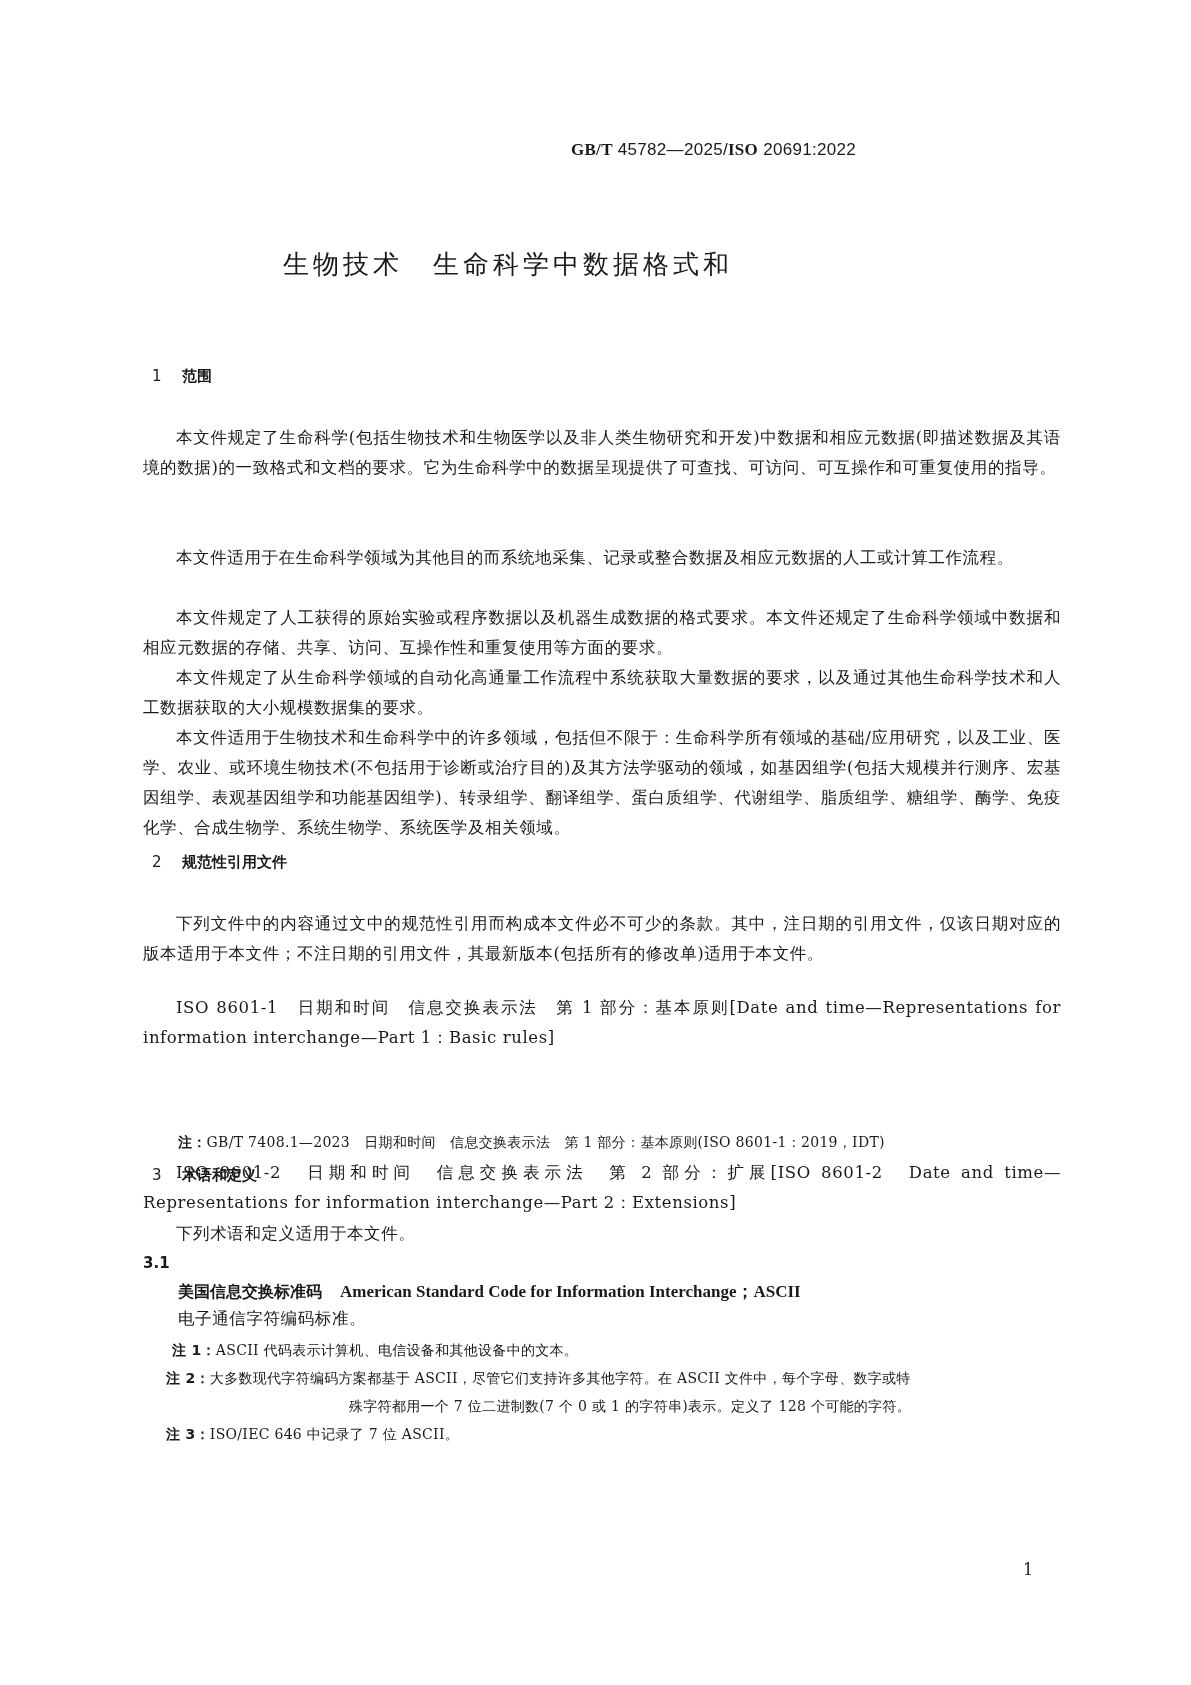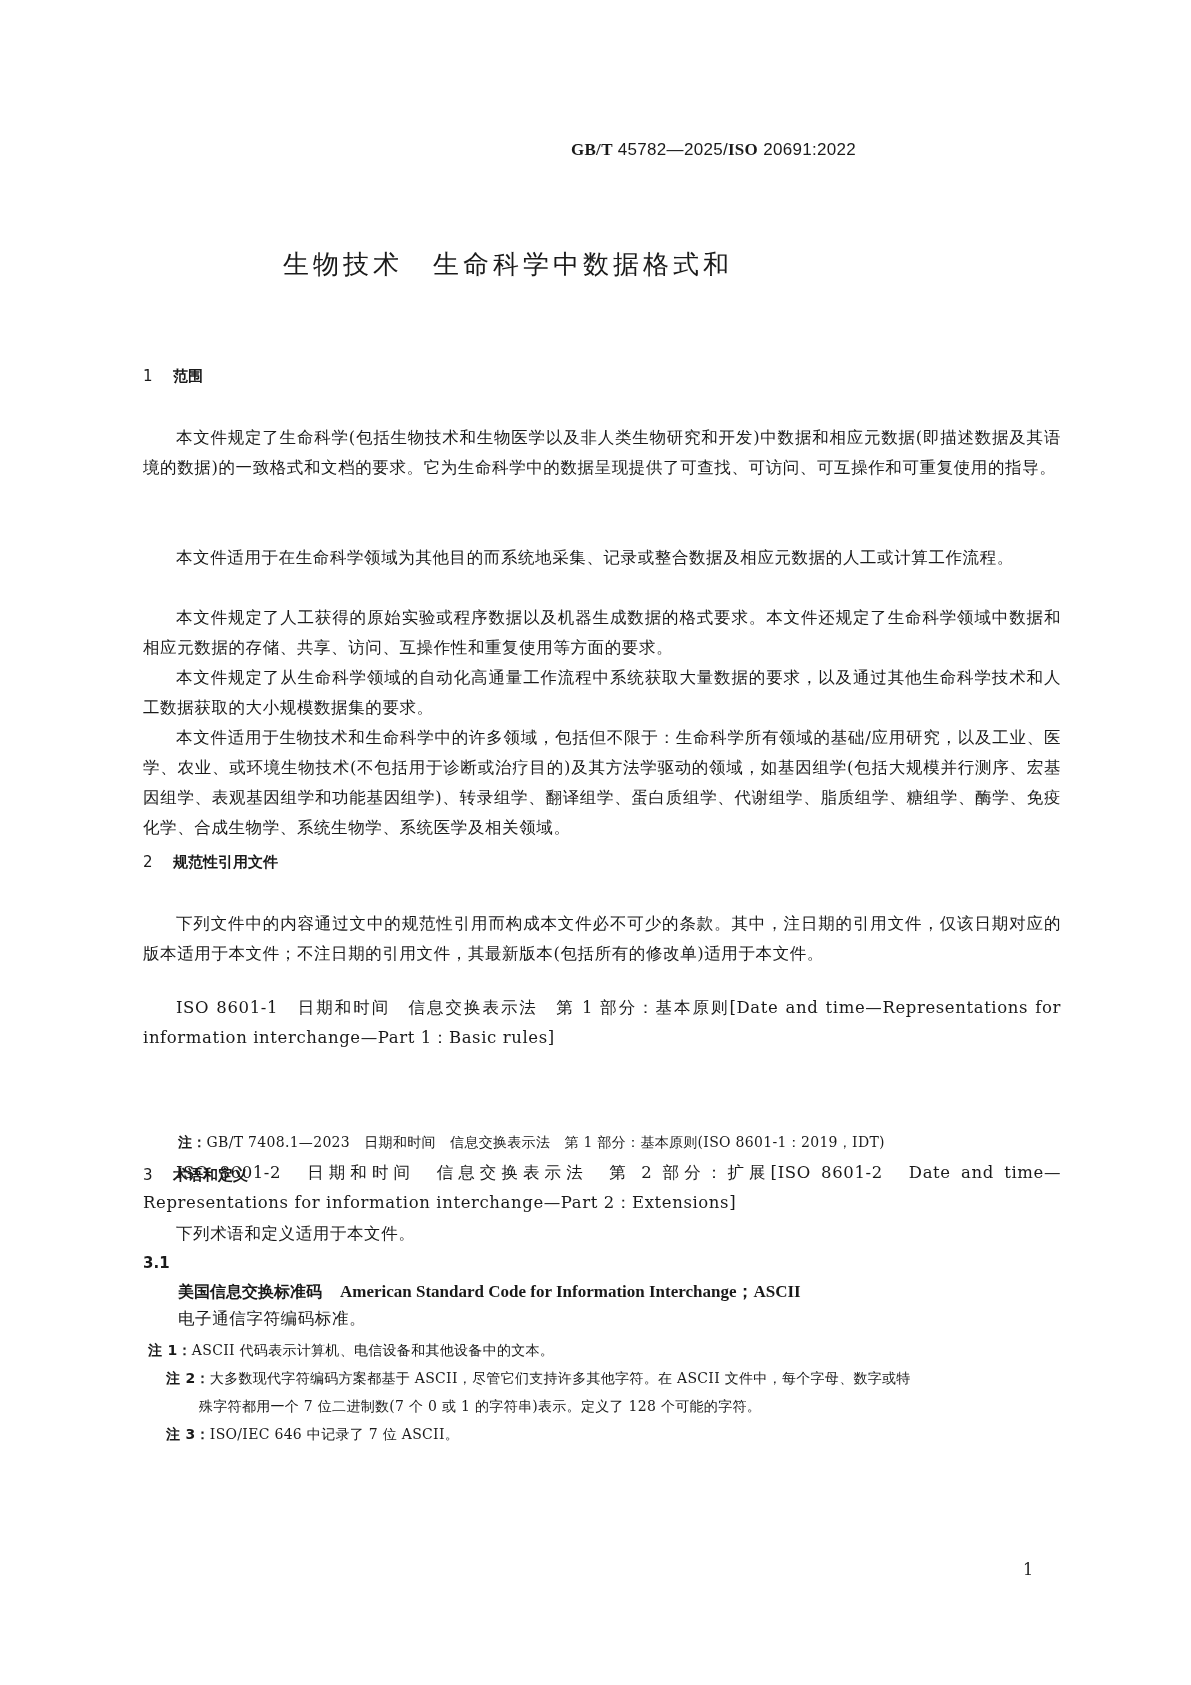--- a/index.html
+++ b/index.html
@@ -16,21 +16,21 @@
     }
     .std-number b { font-family: "Liberation Serif", serif; font-weight: bold; }
     .doc-title {
       position: absolute; left: 0; right: 0; top: 242px; text-align: center;
       font-family: "DejaVu Sans", sans-serif; font-size: 26px; letter-spacing: 4px;
       line-height: 44px; font-weight: normal;
     }
     .doc-title .line1 { padding-left: 26px; }
     .doc-title .line2 { padding-left: 0px; }
     .h {
-      position: absolute; left: 143px;
+      position: absolute; left: 152px;
       font-family: "DejaVu Sans", sans-serif; font-weight: bold; font-size: 15px;
       white-space: nowrap;
     }
     .h .num { display: inline-block; width: 30px; font-weight: normal; }
     .para {
       position: absolute; left: 143px; width: 918px;
       font-size: 16.5px; line-height: 30px; text-align: justify;
       letter-spacing: 0.6px;
     }
     .indent { text-indent: 33px; }
@@ -101,27 +101,27 @@
   <div class="para indent" style="top:1219px;">下列术语和定义适用于本文件。</div>
 
   <div class="term-num" style="top:1254px;">3.1</div>
 
   <div class="term-title" style="top:1280px;">
     <span class="zh">美国信息交换标准码</span><span class="en">American Standard Code for Information Interchange；ASCII</span>
   </div>
 
   <div class="term-def" style="top:1308px;">电子通信字符编码标准。</div>
 
-  <div class="note" style="top:1336px; left:148px;">
+  <div class="note" style="top:1336px; left:172px;">
     <span class="lbl">注 1：</span><span>ASCII 代码表示计算机、电信设备和其他设备中的文本。</span>
   </div>
 
   <div class="note" style="top:1364px; left:166px; width:895px;">
     <span class="lbl">注 2：</span><span>大多数现代字符编码方案都基于 ASCII，尽管它们支持许多其他字符。在 ASCII 文件中，每个字母、数字或特</span>
-    <span class="cont" style="display:block; padding-left:33px;">殊字符都用一个 7 位二进制数(7 个 0 或 1 的字符串)表示。定义了 128 个可能的字符。</span>
+    <span class="cont" style="display:block; padding-left:33px;text-align:center;">殊字符都用一个 7 位二进制数(7 个 0 或 1 的字符串)表示。定义了 128 个可能的字符。</span>
   </div>
 
   <div class="note" style="top:1420px; left:166px;">
     <span class="lbl">注 3：</span><span>ISO/IEC 646 中记录了 7 位 ASCII。</span>
   </div>
 
   <div class="page-num">1</div>
 </div>
 
 </body></html>

